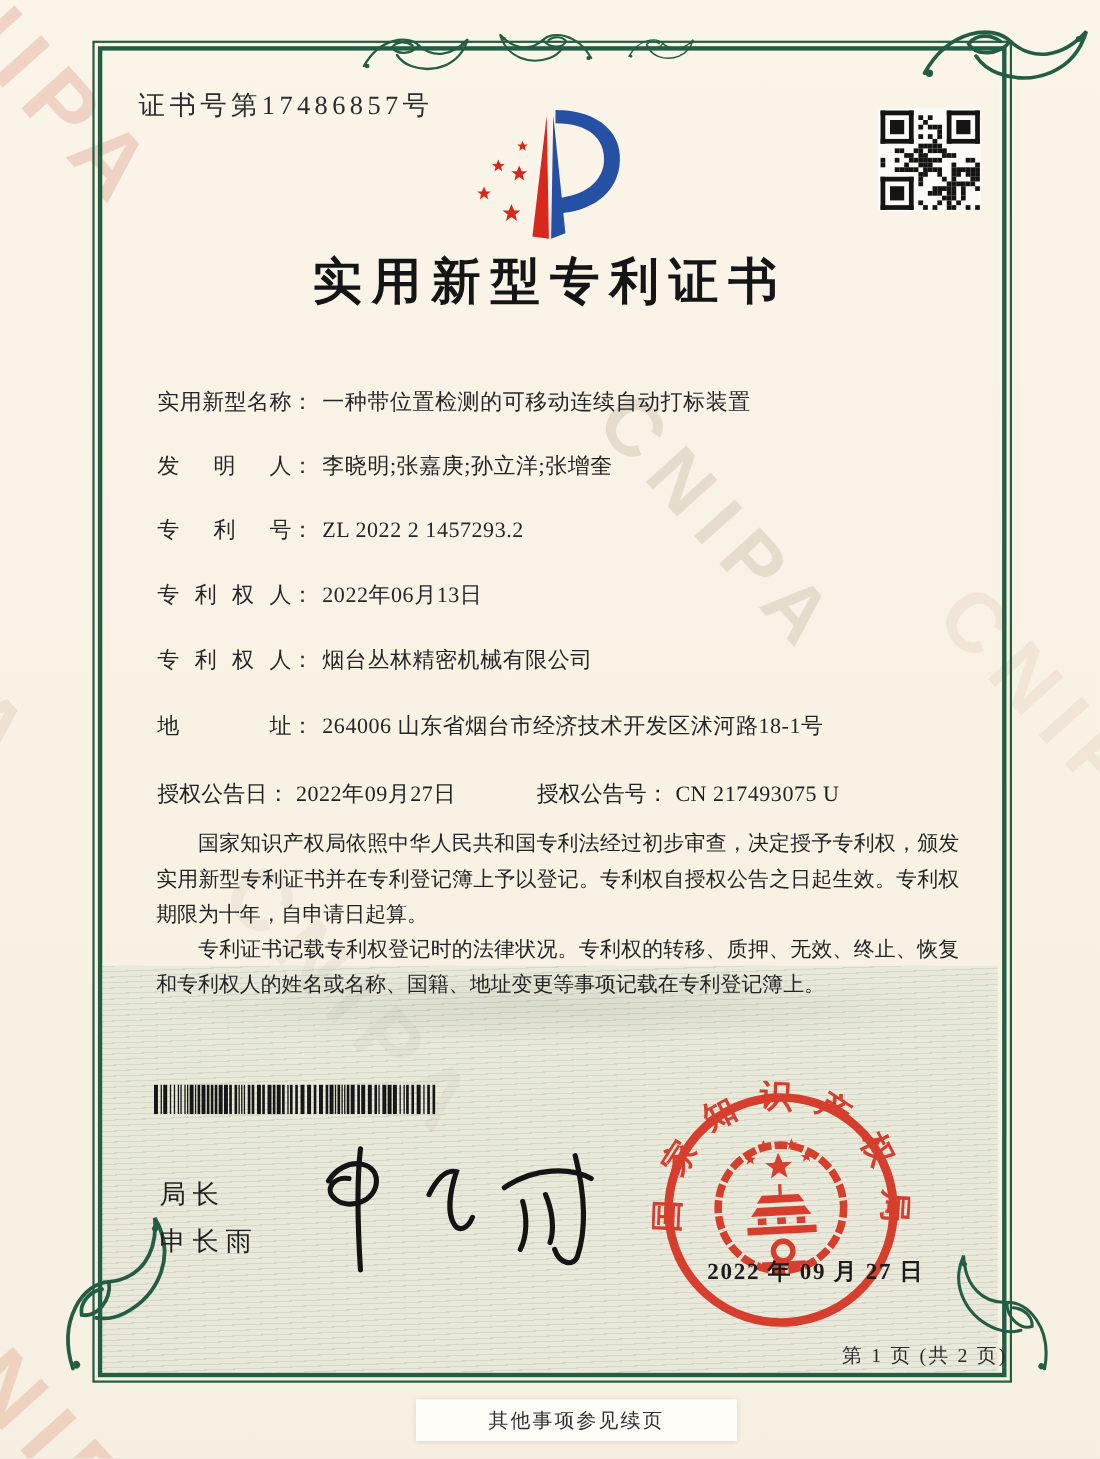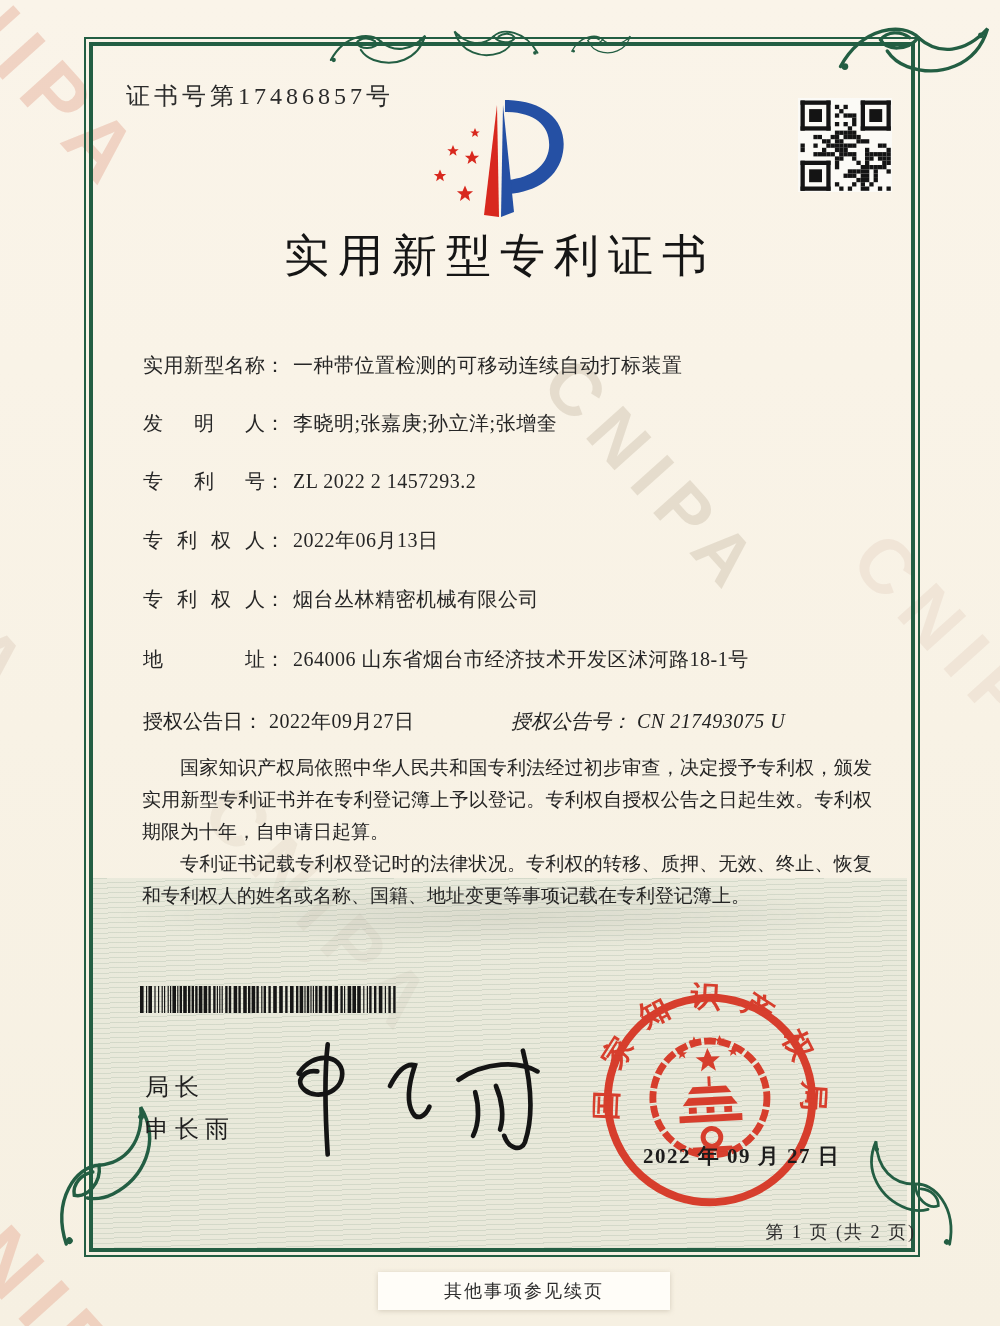--- a/index.html
+++ b/index.html
@@ -34,28 +34,28 @@
   .wm-tl{left:-52px;top:-96px;font-size:84px;color:rgba(226,164,142,0.42);transform:rotate(48deg);}
   .wm-left{left:-156px;top:428px;font-size:80px;color:rgba(214,192,176,0.34);transform:rotate(48deg);}
   .wm-mid{left:252px;top:766px;font-size:78px;color:rgba(212,200,182,0.26);transform:rotate(48deg);}
   .wm-right{left:900px;top:516px;font-size:76px;color:rgba(222,198,182,0.30);transform:rotate(48deg);}
   .wm-bl{left:-28px;top:1152px;font-size:84px;color:rgba(230,172,150,0.46);transform:rotate(48deg);}
   
   .certno{position:absolute;left:126px;top:80px;font-size:24px;letter-spacing:4px;color:#2b2b2b;}
   .qr{position:absolute;left:798px;top:98px;width:94px;height:94px;}
   .logo{position:absolute;left:415px;top:92px;width:170px;height:140px;}
   .title{position:absolute;left:84px;top:226px;width:832px;text-align:center;
-         font-size:45px;font-weight:400;letter-spacing:9px;color:#151515;}
+         font-size:45px;font-weight:700;letter-spacing:9px;color:#151515;}
   
   .row{position:absolute;left:143px;font-size:20px;color:#262626;white-space:nowrap;}
   .row .lbl{display:inline-block;width:122px;text-align:justify;text-align-last:justify;}
   .row .val{margin-left:8px;letter-spacing:0.5px;}
   .r0{top:352px}.r1{top:410px}.r2{top:468px}.r3{top:527px}.r4{top:586px}.r5{top:646px}
   .grant-left{position:absolute;left:143px;top:708px;font-size:20px;white-space:nowrap;}
-  .grant-right{position:absolute;left:511px;top:708px;font-size:20px;white-space:nowrap;font-style:italic;}
+  .grant-right{position:absolute;left:488px;top:708px;font-size:20px;white-space:nowrap;}
   .grant-left .val,.grant-right .val{margin-left:6px;letter-spacing:0.5px;}
   
   .paras{position:absolute;left:142px;top:752px;width:730px;font-size:19px;line-height:32px;
          text-align:justify;color:#242424;}
   .paras p{margin:0;text-indent:2em;}
   
   .barcode{position:absolute;left:140px;top:986px;width:262px;height:27px;}
   
   .director{position:absolute;left:145px;top:1066px;font-family:"Liberation Sans","DejaVu Sans",sans-serif;
             font-size:24px;letter-spacing:6px;color:#1f1f1f;line-height:42px;}

